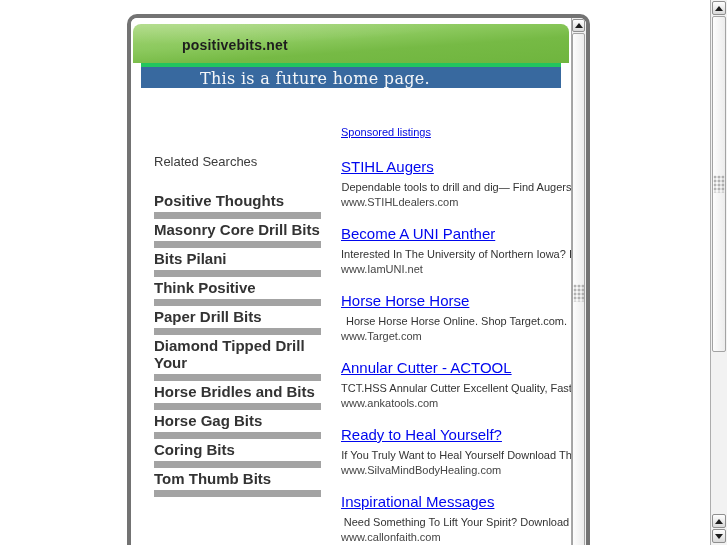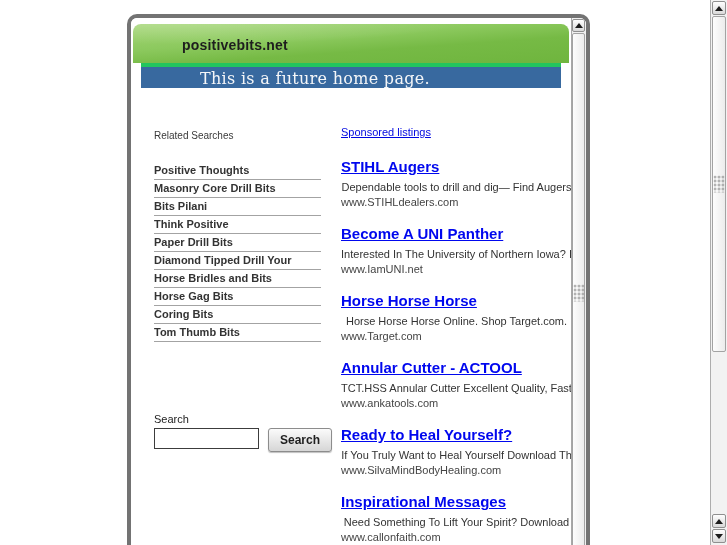--- a/index.html
+++ b/index.html
@@ -46,42 +46,42 @@
       linear-gradient(176deg,#a2d573 0%,#8cc95e 38%,#76ba45 62%,#6fb53e 100%); }
   .site-title { position:absolute; left:49px; top:13px; font-size:14px;
     font-weight:bold; color:#1e1e1e; letter-spacing:.2px; }
   .blue-bar { margin:0 10px; height:25px; background:#38699f;
     border-top:4px solid #22c55e; line-height:24px; }
   .tagline { font-family:"DejaVu Serif", serif; color:#f4f6f8; font-size:16px;
     padding-left:59px; letter-spacing:.3px; }
 
   
   .left-col { position:absolute; left:23px; top:112px; width:167px; }
-  .related-heading { font-size:10px; color:#3a3a3a; margin-bottom:21px; }
-  .related-item { font-size:11px; font-weight:bold; color:#333;
-    padding:2px 0 3px 0; border-bottom:1px solid #a3a3a3; cursor:pointer; }
+  .related-heading { font-size:13px; color:#3a3a3a; margin-bottom:21px;margin-top:24px; }
+  .related-item { font-size:15px; font-weight:bold; color:#333;
+    padding:2px 0 3px 0; border-bottom:7px solid #a3a3a3; cursor:pointer; }
   .search-block { margin-top:71px; }
   .search-label { font-size:11px; color:#222; margin-bottom:3px; }
   .search-row { display:flex; align-items:flex-start; }
   .search-input { width:105px; height:21px; border:1px solid #3c3c3c;
     background:#fff; font-size:11px; padding:0 3px; border-radius:0; }
   .search-button { margin-left:9px; padding:4px 11px; font-size:12px;
     font-weight:bold; color:#1f1f1f;
     background:linear-gradient(180deg,#fbfbfb,#d6d6d6);
     border:1px solid #8c8c8c; border-radius:3px;
     box-shadow:0 1px 1px rgba(0,0,0,.25); cursor:pointer;
     font-family:"Liberation Sans", sans-serif; }
 
   
   .right-col { position:absolute; left:210px; top:108px; width:231px;
     overflow:hidden; }
   .sponsored-heading { font-size:11px; color:#0007e0; text-decoration:underline;
     margin-bottom:19px; cursor:pointer; white-space:nowrap; }
   .listing { margin-bottom:14px; }
-  .listing-title { font-size:15px; line-height:20px; font-weight:bold;
+  .listing-title { font-size:15px; line-height:20px; font-weight:normal;
     color:#0007ee; text-decoration:underline; white-space:nowrap; cursor:pointer; }
   .listing-desc { margin-top:3px; font-size:11px; line-height:15px;
     color:#333; white-space:nowrap;text-align:center; }
   .listing-url { font-size:11px; line-height:15px; color:#444;
     white-space:nowrap; }
 </style>
 </head>
 <body>
 
 <div class="window">

